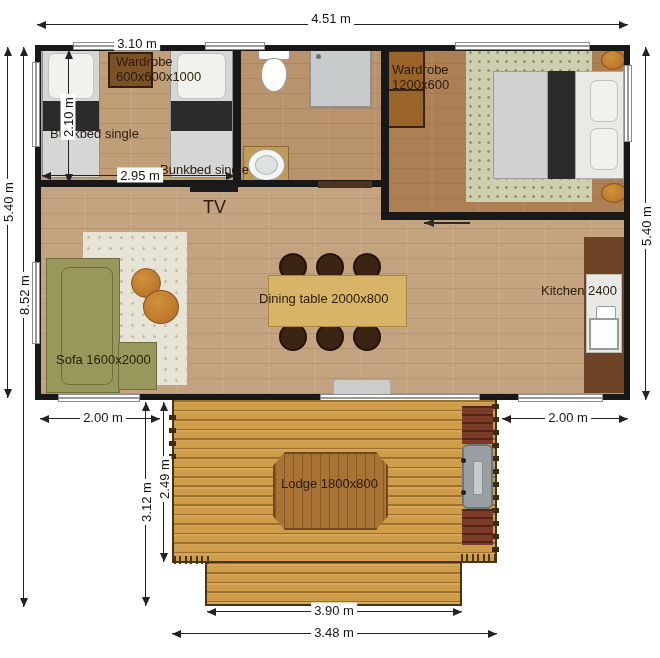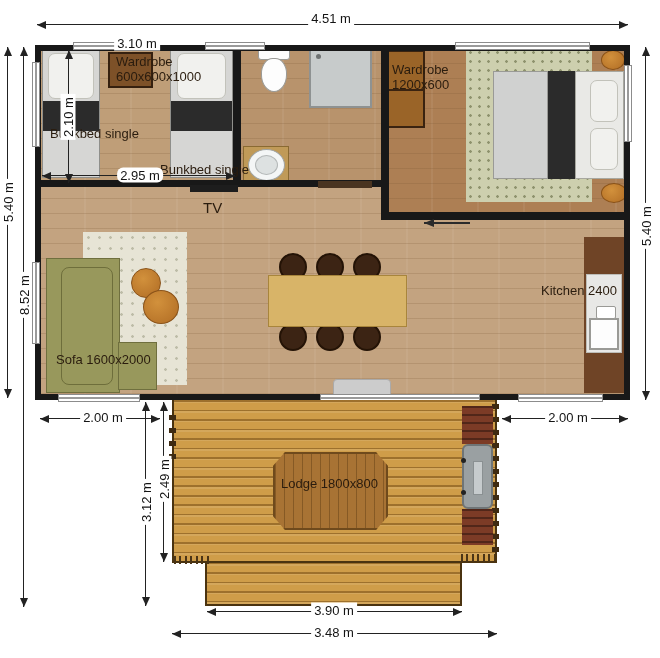--- a/index.html
+++ b/index.html
@@ -157,35 +157,36 @@
   <div class="flabel" style="left:116px;top:54px;">
     <span style="display:block;">Wardrobe</span>
     <span style="display:block;">600x600x1000</span>
   </div>
   <div class="flabel" style="left:50px;top:126px;">Bunkbed single</div>
   <div class="flabel" style="left:160px;top:162px;">Bunkbed single</div>
   <div class="flabel" style="left:392px;top:62px;">
     <span style="display:block;">Wardrobe</span>
     <span style="display:block;">1200x600</span>
   </div>
-  <div class="flabel" style="left:203px;top:200px;font-size:15px;">TV</div>
+  <div class="flabel" style="left:203px;top:200px;font-size:18px;">TV</div>
+  <div class="flabel" style="left:259px;top:291px;">Dining table 2000x800</div>
   <div class="flabel" style="left:541px;top:283px;">Kitchen 2400</div>
   <div class="flabel" style="left:56px;top:352px;">Sofa 1600x2000</div>
   <div class="flabel" style="left:281px;top:476px;">Lodge 1800x800</div>
 
   <div class="dlh" style="left:37px;top:24px;width:591px;"></div>
   <div class="dim" style="left:331px;top:18px;">4.51 m</div>
 
   <div class="dim" style="left:137px;top:43px;">3.10 m</div>
 
   <div class="dlv" style="left:68px;top:50px;height:133px;"></div>
   <div class="dim rot" style="left:68px;top:117px;">2.10 m</div>
 
   <div class="dlh" style="left:42px;top:175px;width:193px;"></div>
-  <div class="dim" style="left:140px;top:175px;border-radius:6px;">2.95 m</div>
+  <div class="dim" style="left:140px;top:175px;">2.95 m</div>
 
   <div class="dlv" style="left:7px;top:47px;height:351px;"></div>
   <div class="dim rot" style="left:8px;top:202px;">5.40 m</div>
 
   <div class="dlv" style="left:23px;top:47px;height:560px;"></div>
   <div class="dim rot" style="left:24px;top:295px;">8.52 m</div>
 
   <div class="dlv" style="left:645px;top:47px;height:353px;"></div>
   <div class="dim rot" style="left:646px;top:226px;">5.40 m</div>
 

